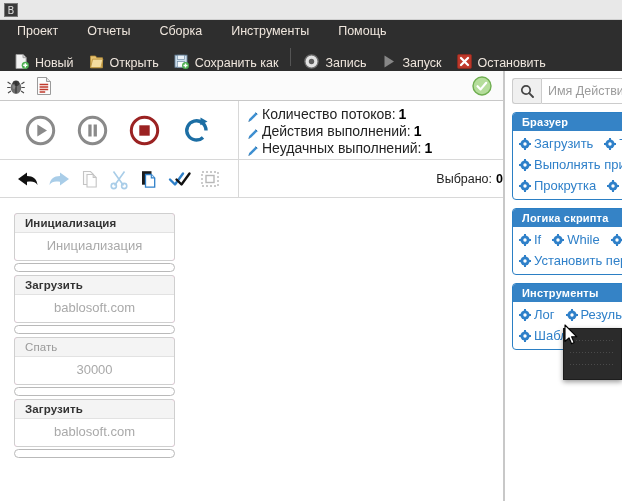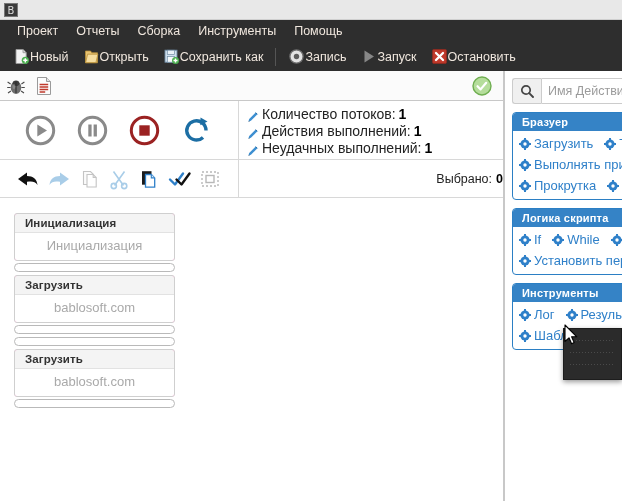--- a/index.html
+++ b/index.html
@@ -28,45 +28,47 @@
     display: flex; align-items: center; justify-content: center;
   }
   .titlebar-icon svg { display: block; }
 
   
   .menubar {
     position: absolute; left: 0; top: 20px; width: 622px; height: 22px;
     background: #2e2e2e;
     display: flex; align-items: center;
     padding-left: 8px;
+    gap: 11px;
   }
   .menu-item {
     color: #efe6dd;
     font-size: 12.5px;
     padding: 2px 9px;
     white-space: nowrap;
     cursor: default;
   }
 
   
   .toolbar {
     position: absolute; left: 0; top: 42px; width: 622px; height: 29px;
     background: #2e2e2e;
     display: flex; align-items: center;
     padding-left: 6px;
     overflow: hidden;
   }
   .tb-btn {
-    display: flex; align-items: center;
+    display: flex; align-items: flex-end;
     height: 27px;
     padding: 0 7px;
     color: #efe6dd;
     font-size: 12.5px;
     white-space: nowrap;
     cursor: default;
+    gap: 5px;
   }
   .tb-ico { width: 17px; height: 17px; display: block; flex: 0 0 17px; }
   .tb-sep {
     width: 1px; height: 18px; background: #555; margin: 0 5px; flex: 0 0 1px;
   }
 
   
   .leftpane {
     position: absolute; left: 0; top: 71px; width: 503px; height: 430px;
     background: #ffffff;
@@ -458,20 +460,24 @@
 
       <div class="block-wrap">
         <div class="block">
           <div class="block-head">Загрузить</div>
           <div class="block-body">bablosoft.com</div>
         </div>
         <div class="connector"></div>
       </div>
 
       <div class="block-wrap">
+        <div class="block">
+          <div class="block-head muted">Спать</div>
+          <div class="block-body">30000</div>
+        </div>
         <div class="connector"></div>
       </div>
 
       <div class="block-wrap">
         <div class="block">
           <div class="block-head">Загрузить</div>
           <div class="block-body">bablosoft.com</div>
         </div>
         <div class="connector"></div>
       </div>

